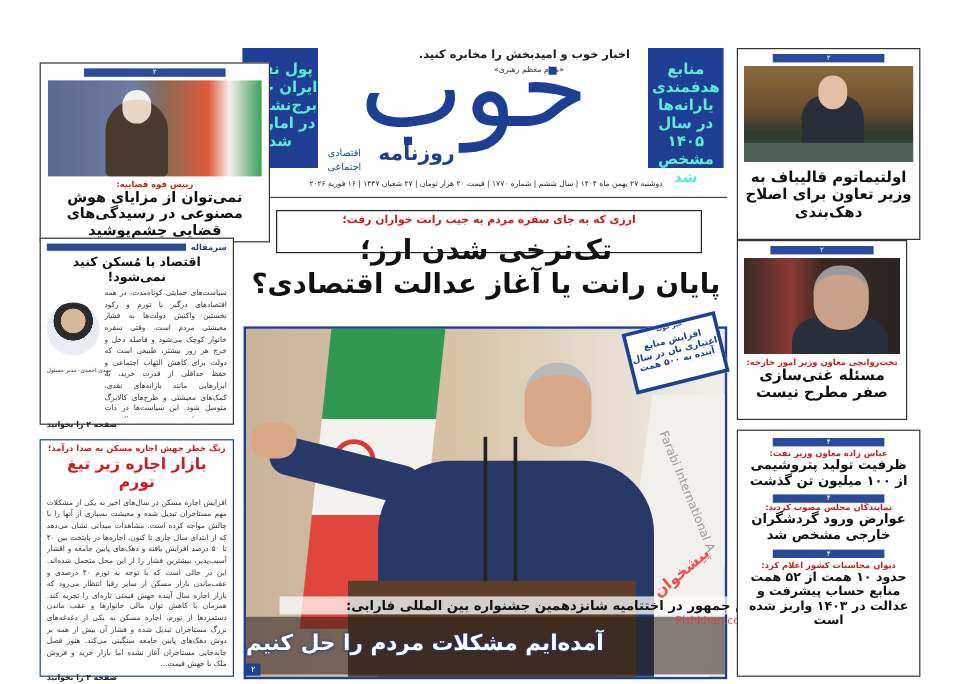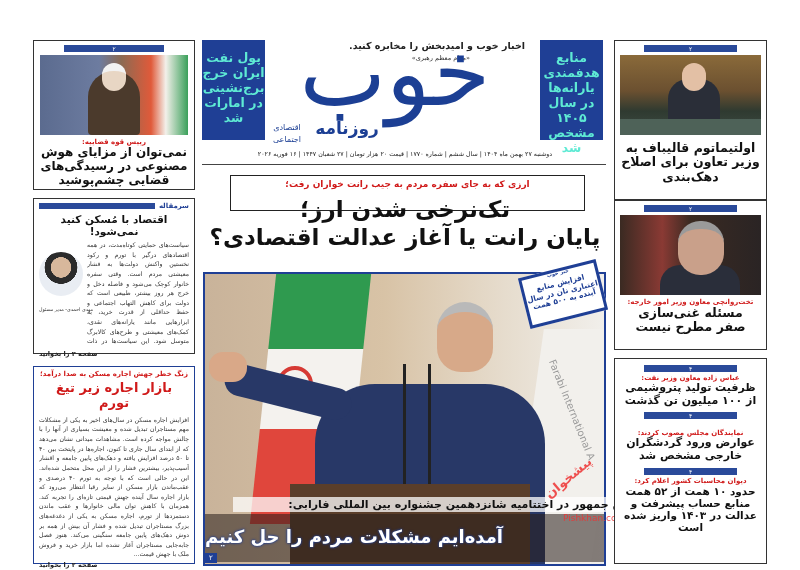--- a/index.html
+++ b/index.html
@@ -90,21 +90,21 @@
   <div style="position:absolute; left:312px; top:118px; width:70px; color:#1c3f94; font-size:17px; font-weight:bold; direction:rtl; text-align:center;">روزنامه</div>
 
   <div class="subtitle">
     <div>اقتصادی</div>
     <div>اجتماعی</div>
   </div>
 
   <div class="dateline">دوشنبه ۲۷ بهمن ماه ۱۴۰۴ | سال ششم | شماره ۱۷۷۰ | قیمت ۲۰ هزار تومان | ۲۷ شعبان ۱۴۴۷ | ۱۶ فوریه ۲۰۲۶</div>
   <div class="rule"></div>
 
-  <div class="box" style="left:33px; top:40px; width:162px; height:150px;">
+  <div class="box" style="left:33px; top:52px; width:192px; height:150px;">
     <span class="tagbar">۲</span>
     <div class="photo" style="margin:3px 6px 0; height:80px; background:linear-gradient(90deg,#5b6b8f 0%,#6d7ca0 40%,#8c6a52 55%,#e05a3a 75%,#f3f0ea 85%,#3aa05a 100%);">
       <div style="position:absolute; left:48px; top:16px; width:52px; height:64px; background:#4b3a2c; border-radius:26px 26px 4px 4px;"></div>
       <div style="position:absolute; left:62px; top:8px; width:24px; height:28px; background:#e8d6c4; border-radius:12px; border-top:8px solid #f2f2f2;"></div>
     </div>
     <div class="kicker" style="margin-top:3px;">رییس قوه قضاییه:</div>
     <div class="hl" style="font-size:12px; padding:0 4px;">نمی‌توان از مزایای هوش مصنوعی در رسیدگی‌های قضایی چشم‌پوشید</div>
   </div>
 
   <div class="box" style="left:33px; top:198px; width:162px; height:156px; padding:3px 5px;">
@@ -164,39 +164,39 @@
   <div class="box" style="left:614px; top:40px; width:153px; height:160px;">
     <span class="tagbar">۲</span>
     <div class="photo" style="margin:3px 5px 0; height:80px; background:linear-gradient(180deg,#8a6a3a 0%,#6b5030 45%,#2f3a30 70%,#3d4c44 100%);">
       <div style="position:absolute; left:48px; top:24px; width:52px; height:48px; background:#2a2e38; border-radius:20px 20px 2px 2px;"></div>
       <div style="position:absolute; left:62px; top:8px; width:24px; height:28px; background:#e3c0a5; border-radius:12px;"></div>
       <div style="position:absolute; left:0; bottom:0; width:100%; height:16px; background:#4e6258;"></div>
     </div>
     <div class="hl" style="font-size:12.5px; margin-top:6px; padding:0 6px;">اولتیماتوم قالیباف به وزیر تعاون برای اصلاح دهک‌بندی</div>
   </div>
 
-  <div class="box" style="left:614px; top:200px; width:153px; height:150px;">
+  <div class="box" style="left:614px; top:200px; width:142px; height:150px;">
     <span class="tagbar">۲</span>
     <div class="photo" style="margin:3px 5px 0; height:80px; background:linear-gradient(90deg,#3a2a22 0%,#8a3a34 30%,#3a2a22 50%,#2a2424 100%);">
       <div style="position:absolute; left:40px; top:50px; width:80px; height:30px; background:#2a2e3a; border-radius:20px 20px 0 0;"></div>
       <div style="position:absolute; left:58px; top:6px; width:46px; height:54px; background:#c9a08a; border-radius:22px; border-top:8px solid #9a9a9a;"></div>
     </div>
     <div class="kicker" style="margin-top:3px;">تخت‌روانچی معاون وزیر امور خارجه:</div>
     <div class="hl" style="font-size:12.5px; padding:0 8px;">مسئله غنی‌سازی صفر مطرح نیست</div>
   </div>
 
   <div class="box" style="left:614px; top:358px; width:153px; height:206px; padding-bottom:3px;">
     <div>
       <span class="tagbar" style="margin-top:6px;">۴</span>
       <div class="kicker" style="margin-top:2px;">عباس زاده معاون وزیر نفت:</div>
       <div class="hl" style="font-size:11px; padding:0 6px;">ظرفیت تولید پتروشیمی از ۱۰۰ میلیون تن گذشت</div>
     </div>
     <div>
       <span class="tagbar" style="margin-top:5px;">۴</span>
-      <div class="kicker" style="margin-top:10px;">نمایندگان مجلس مصوب کردند:</div>
+      <div class="kicker" style="margin-top:0;">نمایندگان مجلس مصوب کردند:</div>
       <div class="hl" style="font-size:11px; padding:0 6px;">عوارض ورود گردشگران خارجی مشخص شد</div>
     </div>
     <div>
       <span class="tagbar" style="margin-top:5px;">۴</span>
       <div class="kicker" style="margin-top:2px;">دیوان محاسبات کشور اعلام کرد:</div>
       <div class="hl" style="font-size:10.5px; padding:0 6px;">حدود ۱۰ همت از ۵۲ همت منابع حساب پیشرفت و عدالت در ۱۴۰۳ واریز شده است</div>
     </div>
   </div>
 
 </div>

